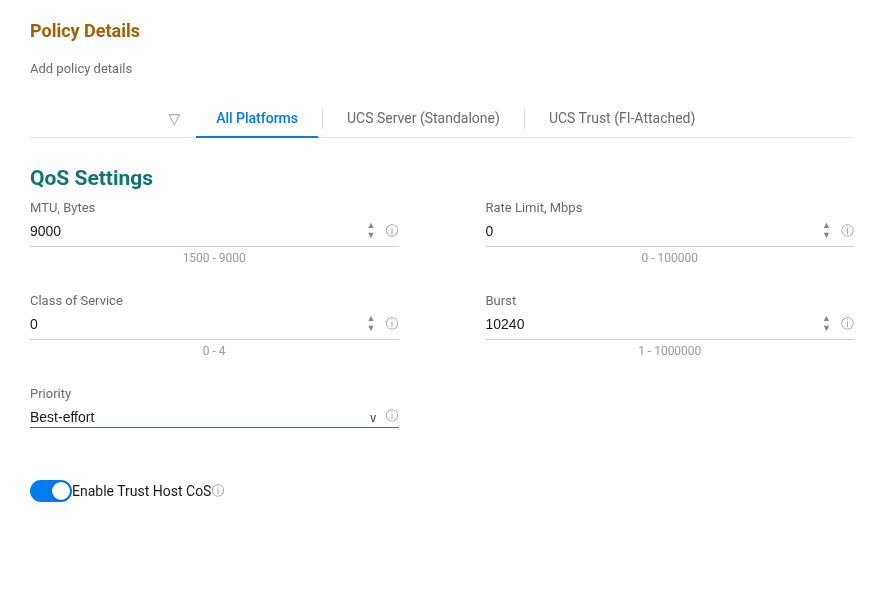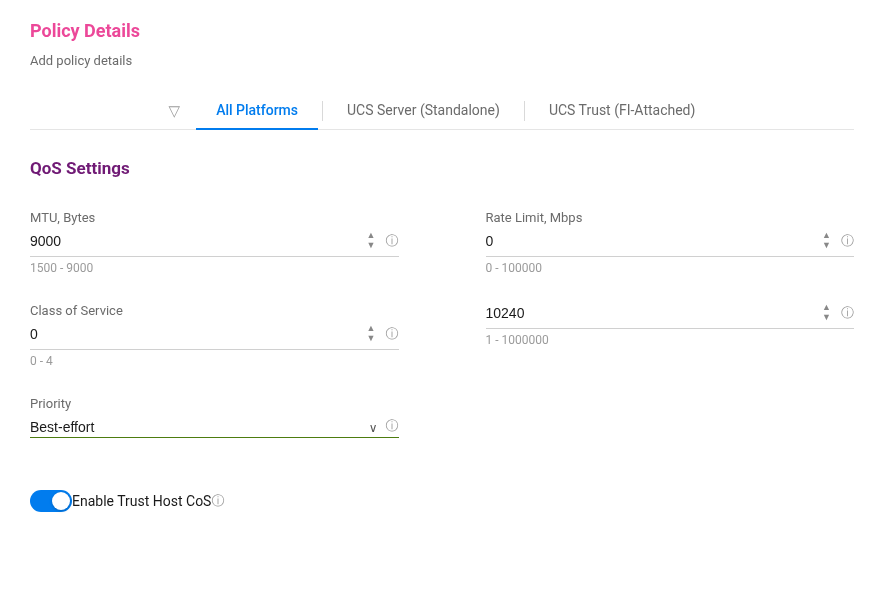--- a/index.html
+++ b/index.html
@@ -12,22 +12,22 @@
       min-height: 609px;
       padding: 20px 30px;
     }
 
     .page-header {
       margin-bottom: 24px;
     }
     .page-title {
       font-size: 18px;
       font-weight: 700;
-      color: #ec4899;
-      margin-bottom: 12px;
+      color: #a16207;
+      margin-bottom: 20px;
     }
     .page-subtitle {
       font-size: 13px;
       color: #6b6b6b;
     }
 
     .tab-bar {
       display: flex;
       align-items: center;
       justify-content: center;
@@ -55,24 +55,24 @@
       font-weight: 500;
     }
     .tab-separator {
       width: 1px;
       height: 20px;
       background: #d9d9d9;
       margin: 0 4px;
     }
 
     .section-title {
-      font-size: 17px;
+      font-size: 21px;
       font-weight: 700;
-      color: #701a75;
-      margin-bottom: 32px;
+      color: #0f766e;
+      margin-bottom: 10px;
     }
 
     .fields-grid {
       display: grid;
       grid-template-columns: 1fr 1fr;
       gap: 0 87px;
     }
 
     .field-group {
       margin-bottom: 28px;
@@ -115,21 +115,21 @@
       line-height: 1;
     }
     .info-icon {
       color: #9b9b9b;
       font-size: 13px;
       cursor: pointer;
     }
     .field-range {
       font-size: 12px;
       color: #9b9b9b;
-      text-align: left;
+      text-align: center;
       margin-top: 4px;
     }
 
     
     .field-select-row {
       display: flex;
       align-items: flex-end;
       gap: 8px;
       border-bottom: 1px solid #4d7c0f;
       padding-bottom: 2px;
@@ -238,20 +238,21 @@
       <div class="spinner-btn">
         <button>▲</button>
         <button>▼</button>
       </div>
       <span class="info-icon">ⓘ</span>
     </div>
     <div class="field-range">0 - 4</div>
   </div>
 
   <div class="field-group">
+    <div class="field-label">Burst</div>
     <div class="field-input-row">
       <input type="text" value="10240" style="">
       <div class="spinner-btn">
         <button>▲</button>
         <button>▼</button>
       </div>
       <span class="info-icon">ⓘ</span>
     </div>
     <div class="field-range">1 - 1000000</div>
   </div>

